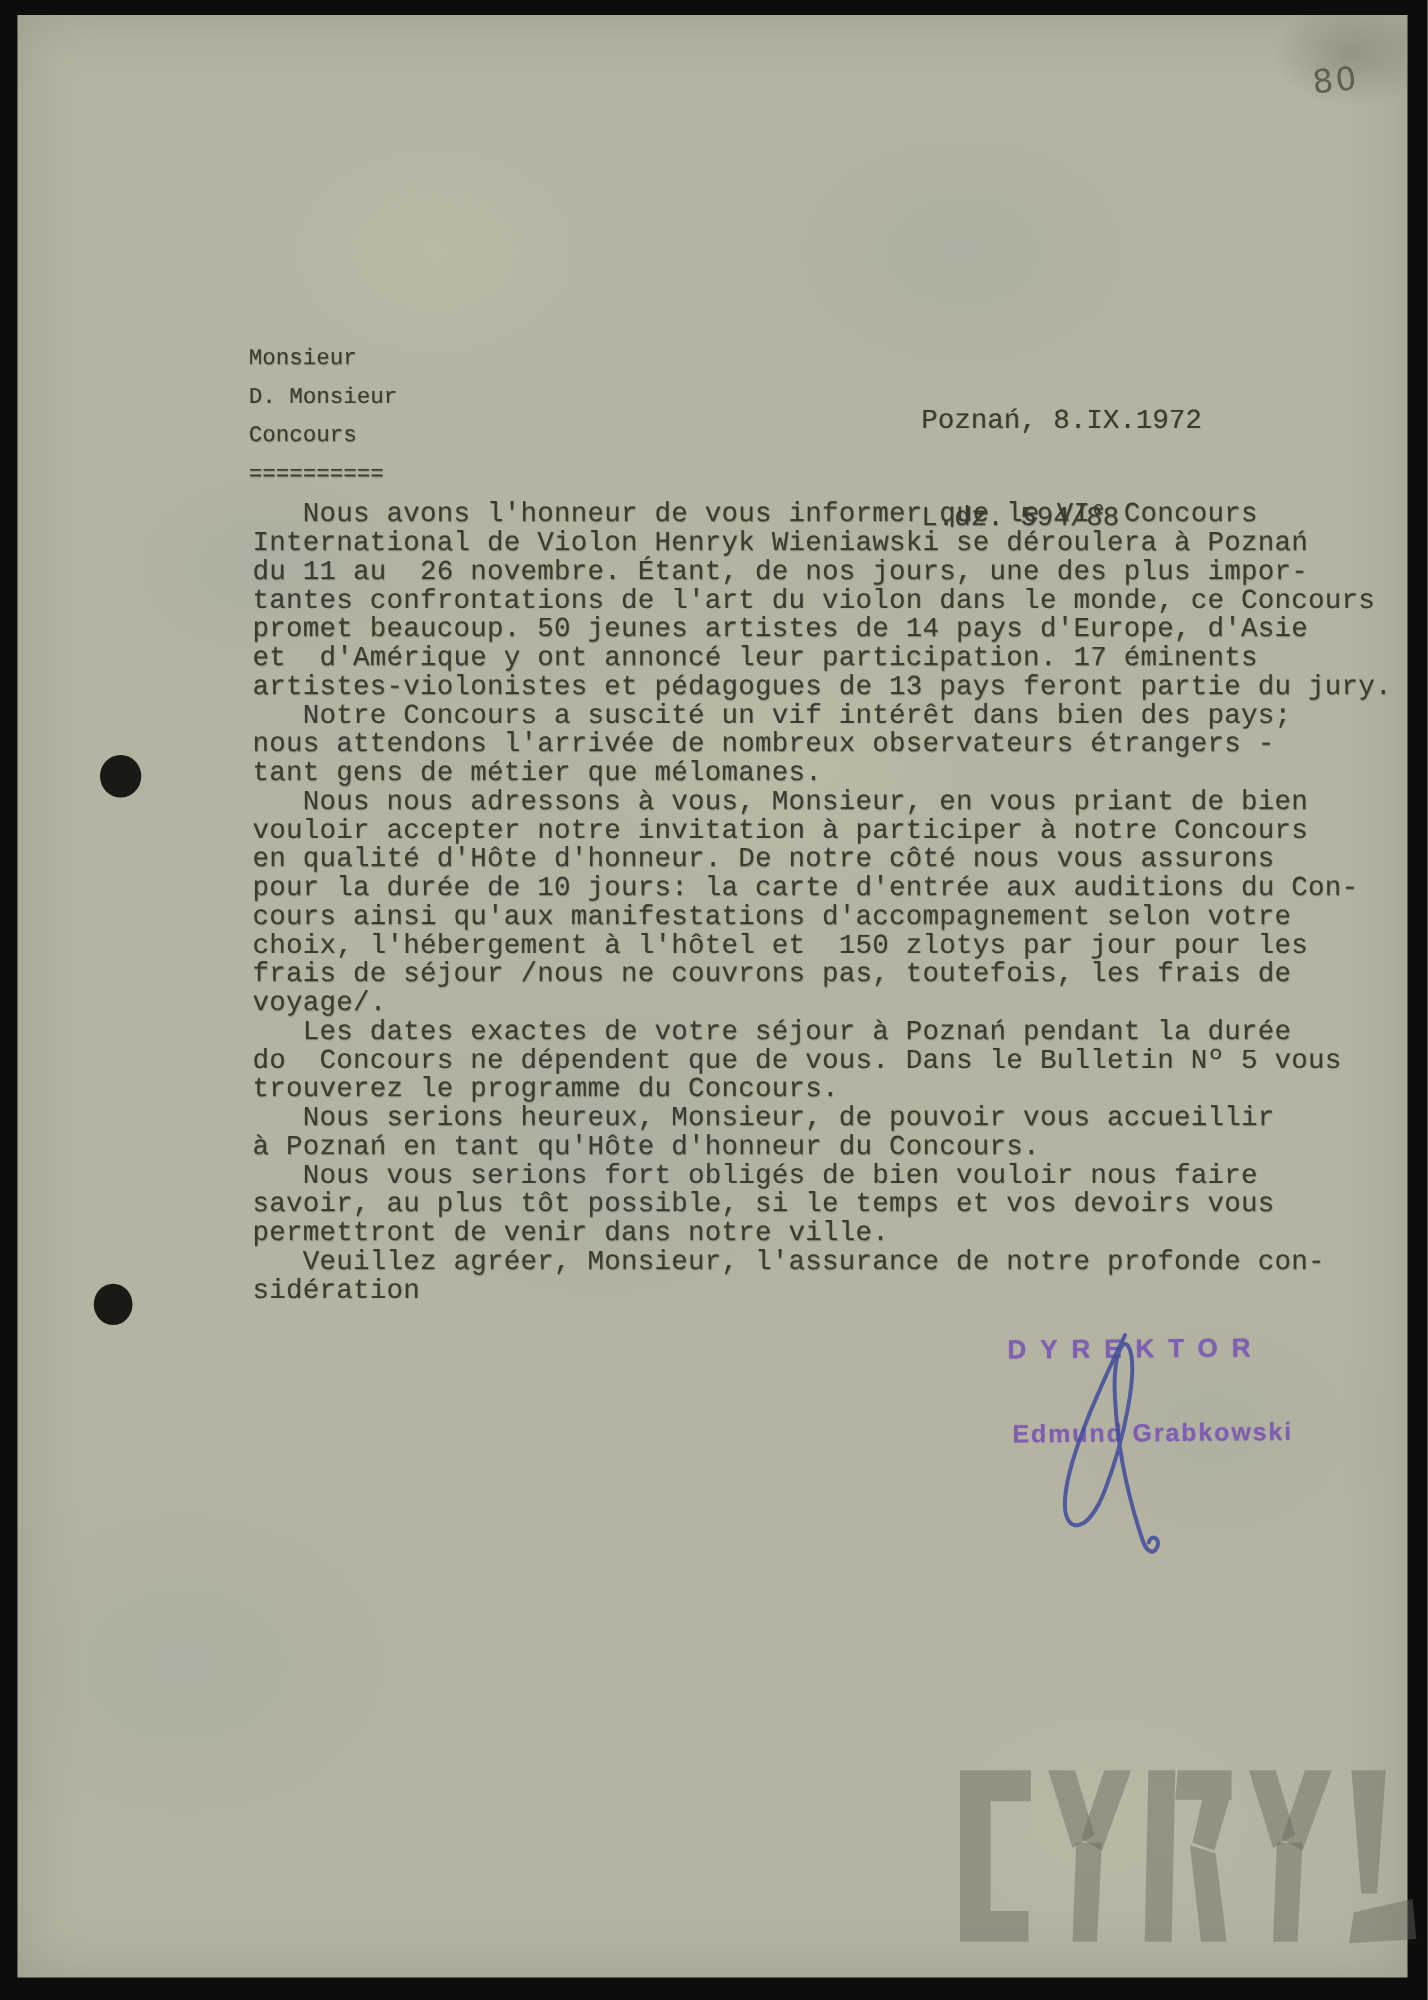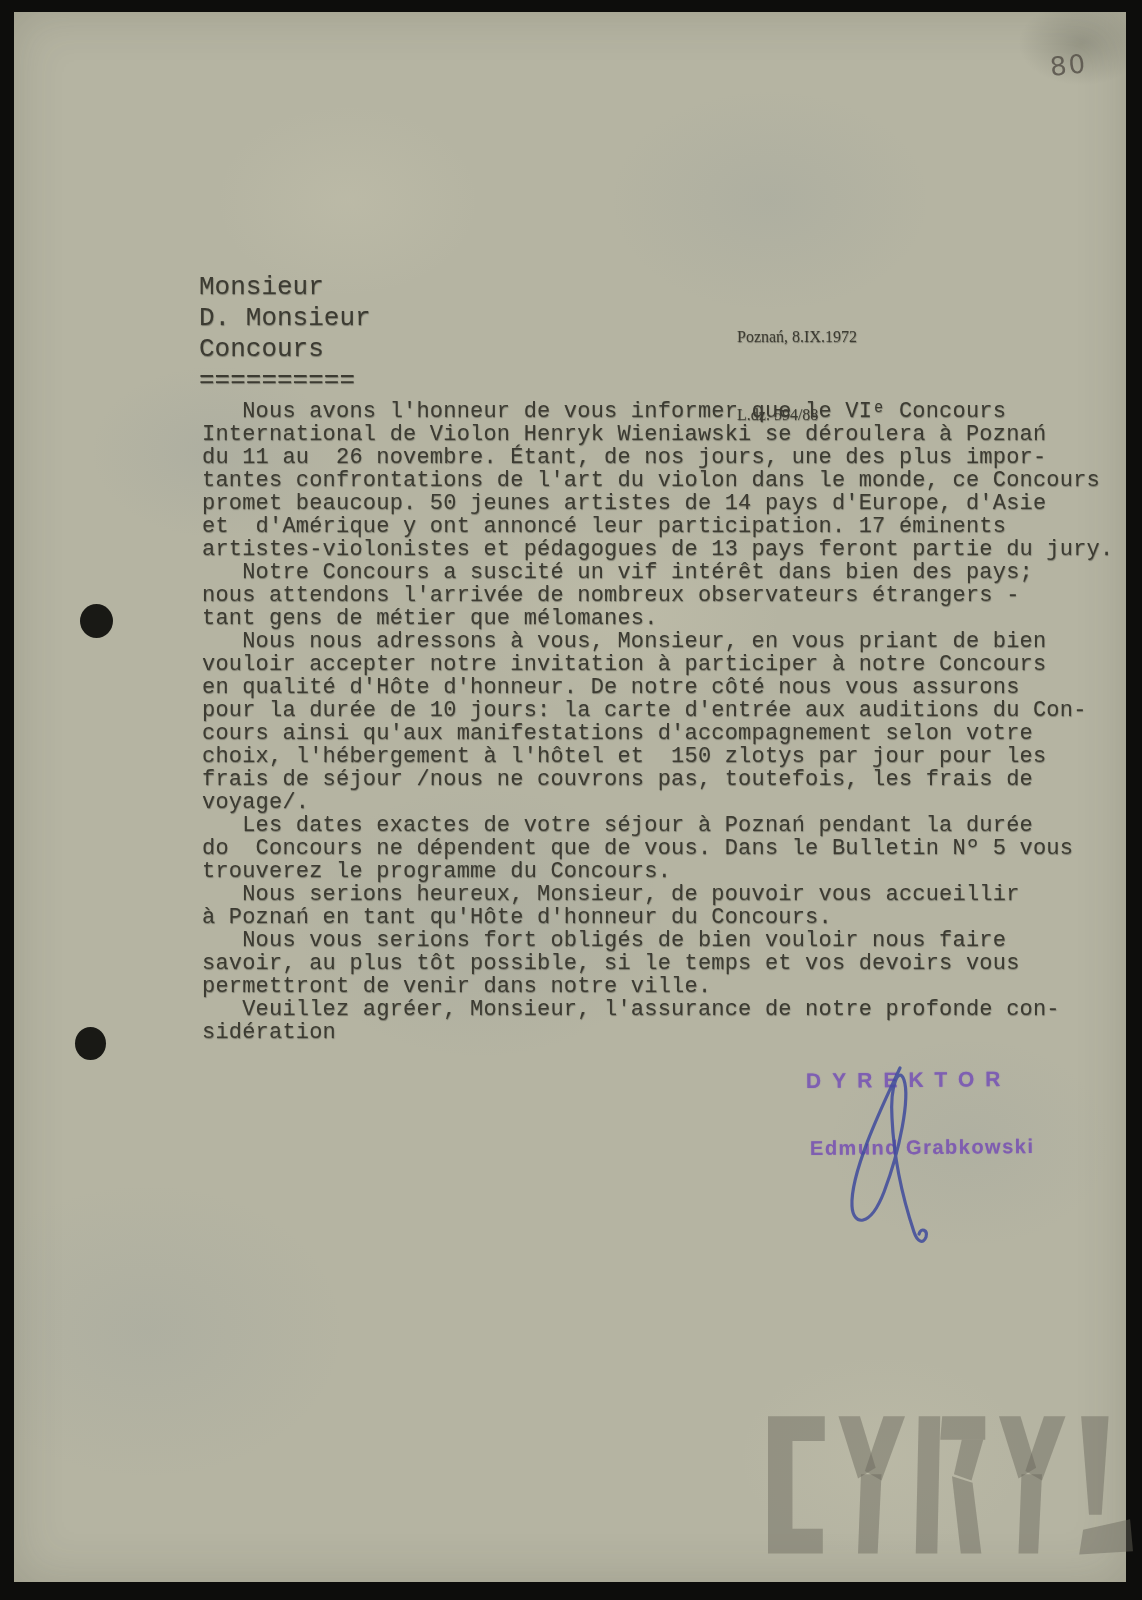--- a/index.html
+++ b/index.html
@@ -23,22 +23,22 @@
       radial-gradient(ellipse 240px 170px at 78% 92%, rgba(212,208,184,0.16), transparent 60%);
     box-shadow: inset 0 0 50px rgba(55,57,46,0.18);
   }
   .type{
     position:absolute;
     font-family:"Liberation Mono","DejaVu Sans Mono",monospace;
     color:#3c3b32;
     white-space:pre;
     text-shadow:0.4px 0.6px 0.9px rgba(48,48,40,0.45);
   }
-  .recipient{left:185px;top:260px;font-size:26px;line-height:31px;}
-  .dateblock{left:723px;top:260px;font-size:16px;line-height:26px;font-family:Liberation Serif, serif;}
+  .recipient{left:185px;top:260px;font-size:18px;line-height:31px;}
+  .dateblock{left:723px;top:260px;font-size:22px;line-height:26px;}
   .bodytext{left:188px;top:388px;font-size:22px;line-height:23px;letter-spacing:0.2px;}
   .pencil-number{
     position:absolute;left:1036px;top:38px;
     font-family:"DejaVu Sans",sans-serif;font-size:26px;color:#57524a;
     transform:rotate(-6deg);letter-spacing:2px;opacity:0.85;
   }
   .hole{
     position:absolute;background:#191915;border-radius:50%;
   }
   .hole1{left:66px;top:592px;width:33px;height:34px;}

